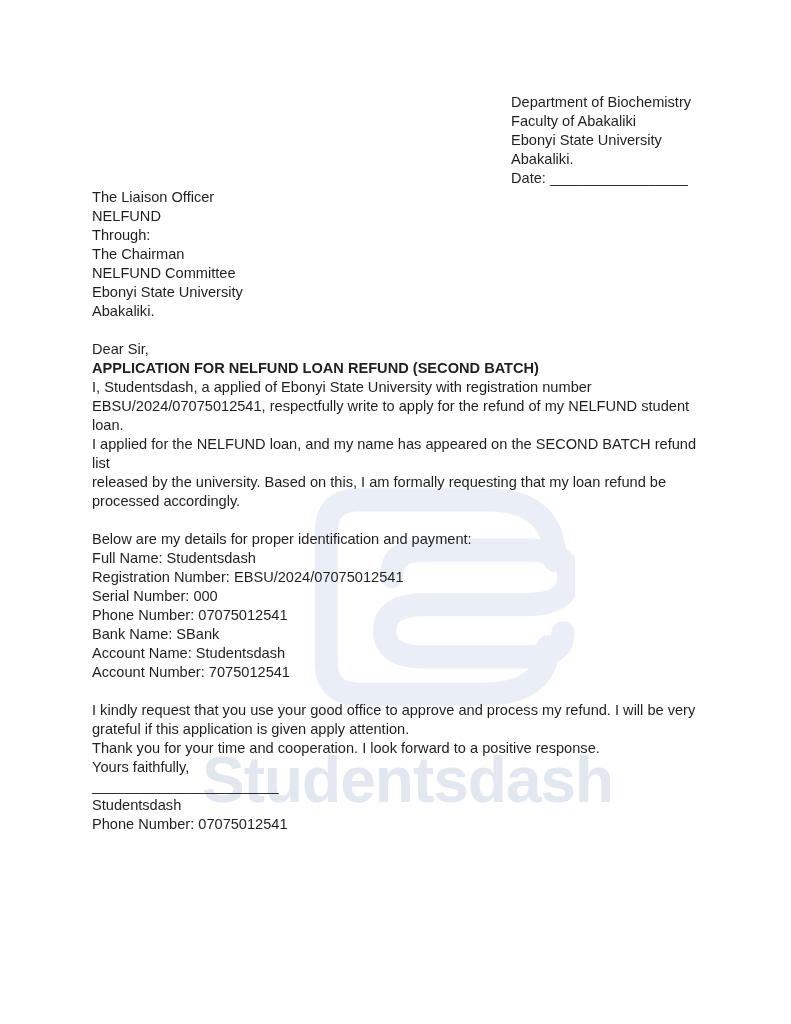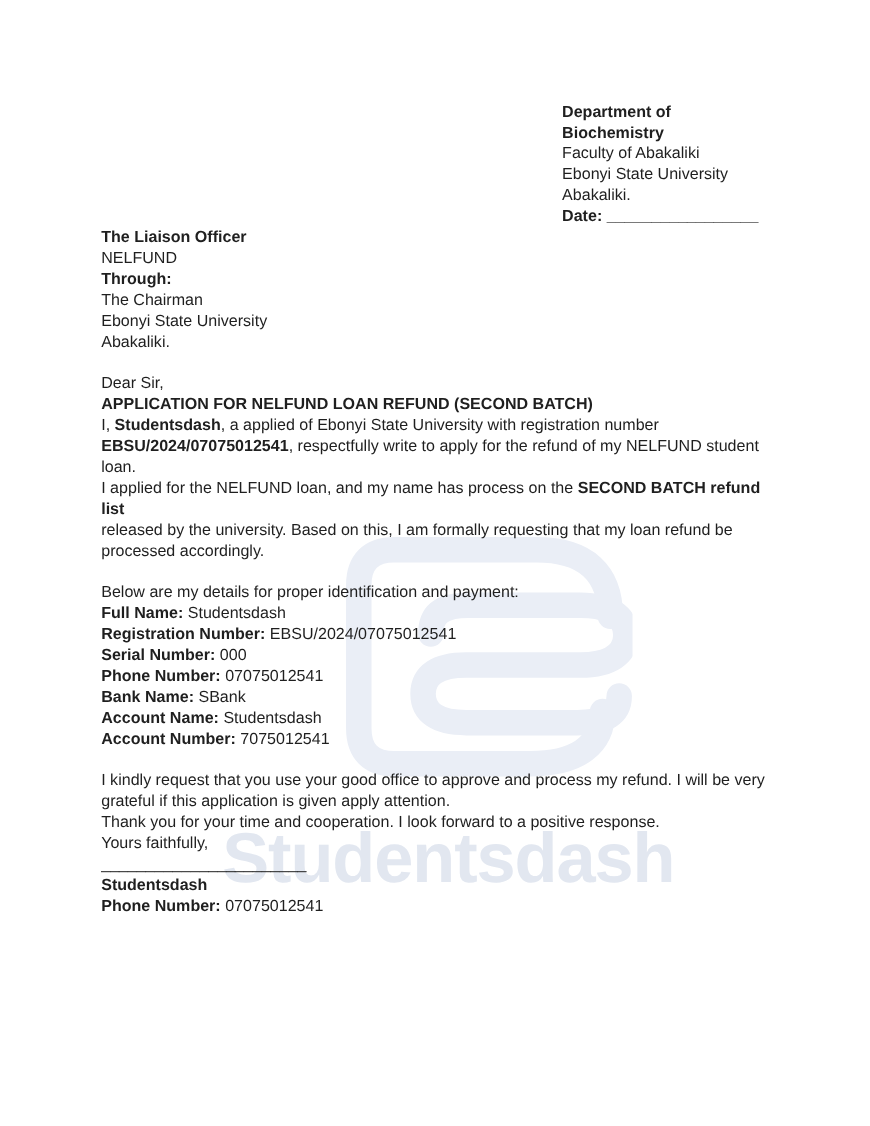--- a/index.html
+++ b/index.html
@@ -19,21 +19,21 @@
   .wm-logo{position:absolute;left:303px;top:477px;width:272px;height:238px;}
   .wm-logo path{fill:none;stroke:#eaeef6;stroke-width:23;stroke-linecap:round;}
   .wm-text{
     position:absolute;left:202px;top:748px;
     font-size:64px;font-weight:bold;letter-spacing:-1px;line-height:1;
     color:#e2e7f0;white-space:nowrap;
   }
   
   .content{position:absolute;left:92px;top:93px;width:608px;z-index:1;}
   .sender{margin-left:419px;}
-  .b{font-weight:bold;}
+  .b{font-weight:normal;}
   .subject{font-weight:bold;}
   .spacer{height:19px;}
   .line{min-height:19px;}
 </style>
 </head>
 <body>
 
 <div class="page">
 
   <div class="wm">
@@ -54,37 +54,38 @@
       <div class="line">Ebonyi State University</div>
       <div class="line">Abakaliki.</div>
       <div class="line"><span class="b">Date: </span><span class="b">_________________</span></div>
     </div>
 
     <div>
       <div class="line b">The Liaison Officer</div>
       <div class="line">NELFUND</div>
       <div class="line b">Through:</div>
       <div class="line">The Chairman</div>
+      <div class="line">NELFUND Committee</div>
       <div class="line">Ebonyi State University</div>
       <div class="line">Abakaliki.</div>
     </div>
 
     <div class="spacer"></div>
 
     <div class="line">Dear Sir,</div>
     <div class="line subject">APPLICATION FOR NELFUND LOAN REFUND (SECOND BATCH)</div>
 
     <div>
       <div class="line"><span>I, </span><span class="b">Studentsdash</span><span>, a applied of Ebonyi State University with registration number</span></div>
       <div class="line"><span class="b">EBSU/2024/07075012541</span><span>, respectfully write to apply for the refund of my NELFUND student</span></div>
       <div class="line">loan.</div>
     </div>
 
     <div>
-      <div class="line"><span>I applied for the NELFUND loan, and my name has process on the </span><span class="b">SECOND BATCH refund list</span></div>
+      <div class="line"><span>I applied for the NELFUND loan, and my name has appeared on the </span><span class="b">SECOND BATCH refund list</span></div>
       <div class="line">released by the university. Based on this, I am formally requesting that my loan refund be</div>
       <div class="line">processed accordingly.</div>
     </div>
 
     <div class="spacer"></div>
 
     <div class="line">Below are my details for proper identification and payment:</div>
 
     <div>
       <div class="line"><span class="b">Full Name: </span><span>Studentsdash</span></div>

